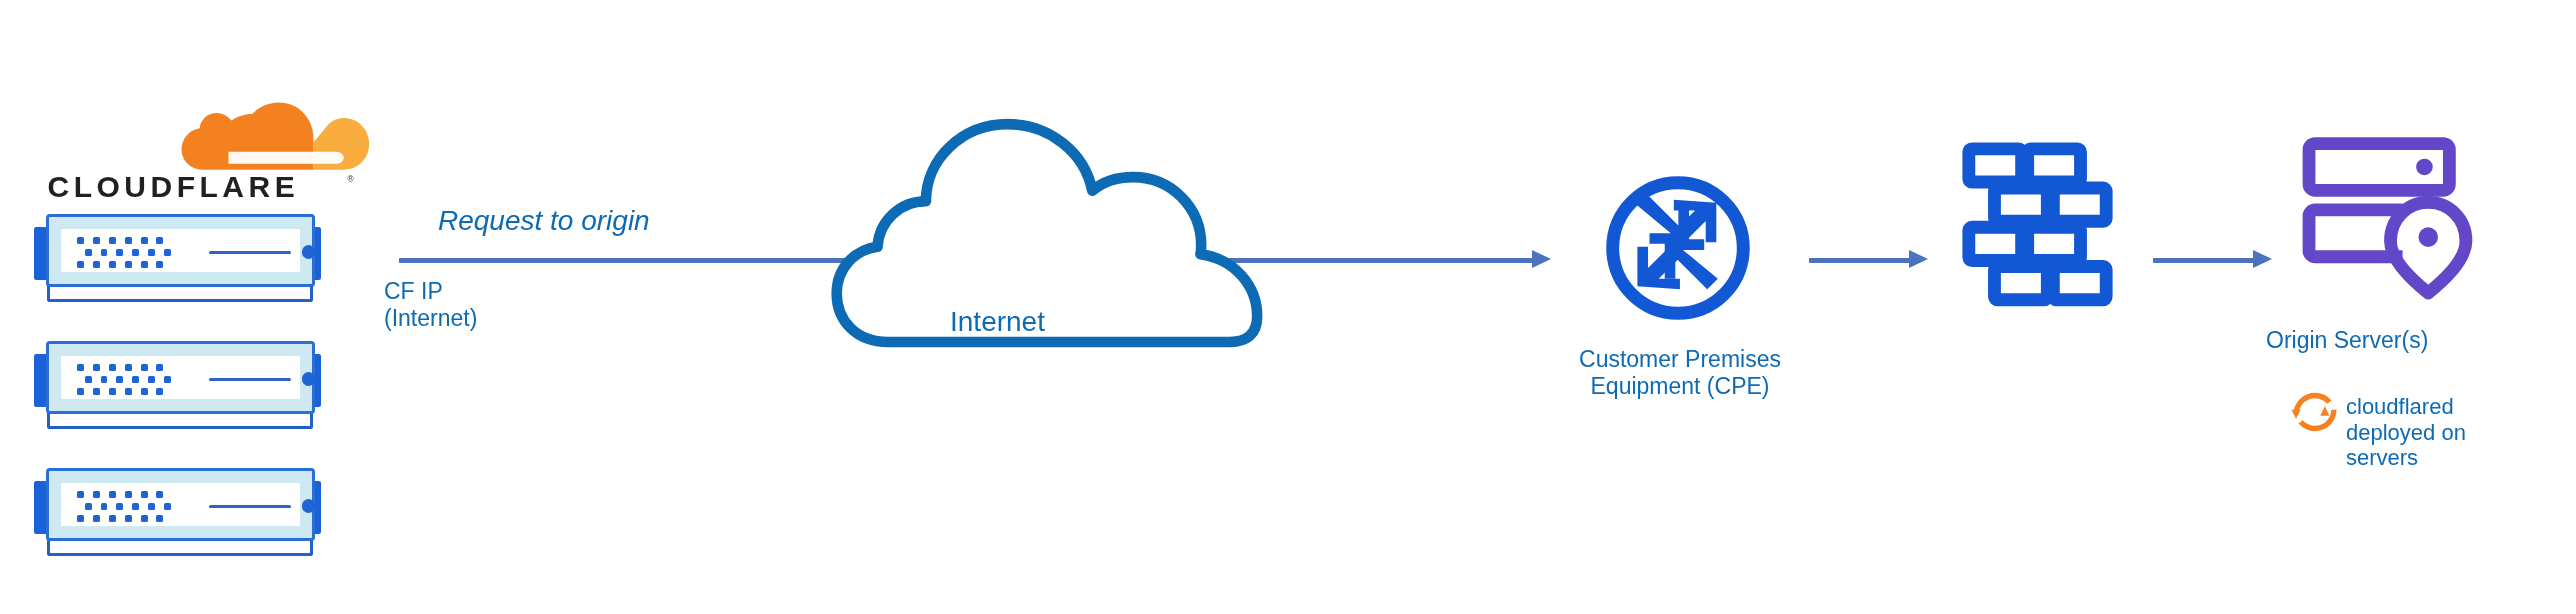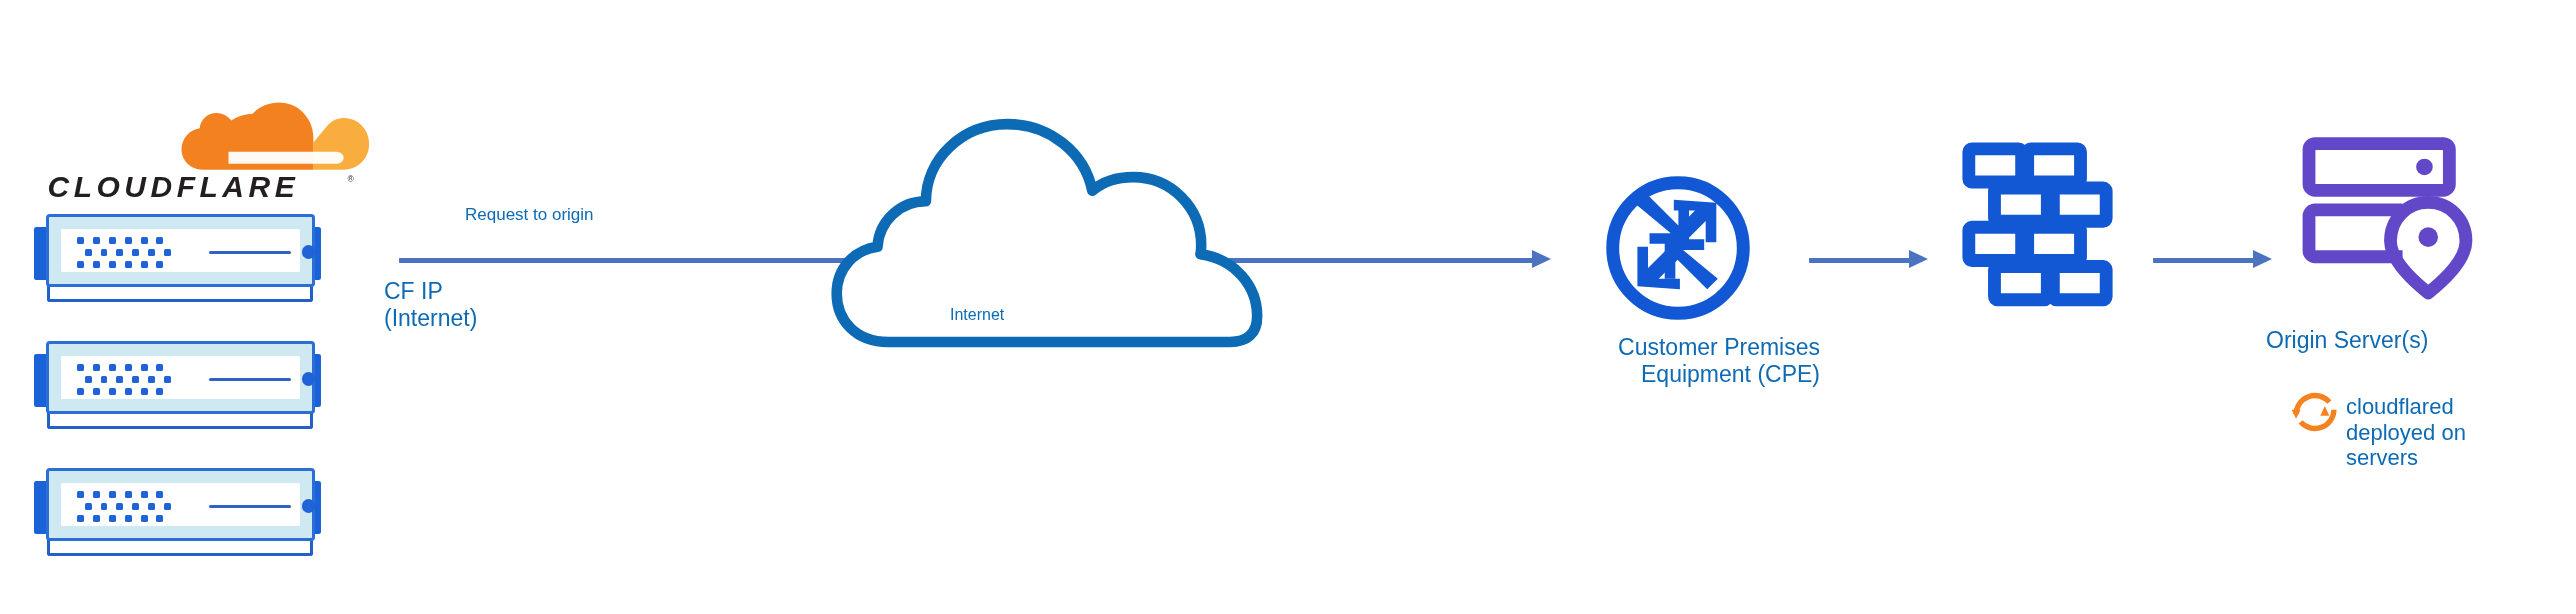--- a/index.html
+++ b/index.html
@@ -15,21 +15,21 @@
 
   
   #diagram-title {
     left: 445px; top: 3px;
     font-size: 44px; line-height: 1.05;
     color: #0d6ab4; font-weight: 400; letter-spacing: 0.2px;
     white-space: nowrap;
   }
 
   
-  #cf-logo { left: 19.7px; top: 97px; width: 341px; height: 100px; font-style: italic; }
+  #cf-logo { left: 19.7px; top: 97px; width: 341px; height: 100px; }
   #cf-logo .mark { position:absolute; left: 160px; top: 0px; width: 197px; height: 82px; }
   #cf-logo .wordmark { position:absolute; left: 26px; top: 73px; width: 318px; height: 33px; }
 
   
   .server { width: 333px; height: 83px; }
   .server .tab-l, .server .tab-r {
     position:absolute; top: 15px; width: 19.7px; height: 53px;
     background: #1a62d8; border-radius: 2.3px;
   }
   .server .tab-l { left: 23px; }
@@ -65,24 +65,24 @@
   }
   .arrow-head {
     position:absolute; width: 0; height: 0;
     border-top: 9.8px solid transparent;
     border-bottom: 9.8px solid transparent;
     border-left: 19.7px solid #4b73c0;
   }
 
   
   .lbl { color: #0d6ab4; font-size: 23px; line-height: 1.16; white-space: pre-line; }
-  .lbl.c { text-align: right; }
-  #label-request { left: 465px; top: 205px; font-size: 17px; }
+  .lbl.c { text-align: center; margin-top: 12px; }
+  #label-request { left: 438px; top: 205px; font-size: 28px; font-style: italic; }
   #label-cfip { left: 384px; top: 278px; }
-  #label-internet { left: 950px; top: 306px; font-size: 16px; }
+  #label-internet { left: 950px; top: 306px; font-size: 28px; }
   #label-cpe  { left: 1540px; top: 334px; width: 280px; }
   #label-firewall { left: 1899px; top: 327px; width: 318px; }
   #label-origin { left: 2266px; top: 327px; width: 250px; }
   #label-cloudflared { left: 2346px; top: 394px; width: 174px; font-size: 22px; }
 
   
   #internet-cloud { left: 829px; top: 106px; width: 454px; height: 242px; }
   #cpe-icon { left: 1604px; top: 174px; width: 148px; height: 148px; }
   #firewall-icon { left: 1962px; top: 142px; width: 151px; height: 160px; }
   #origin-icon { left: 2301px; top: 136px; width: 179px; height: 166px; }

